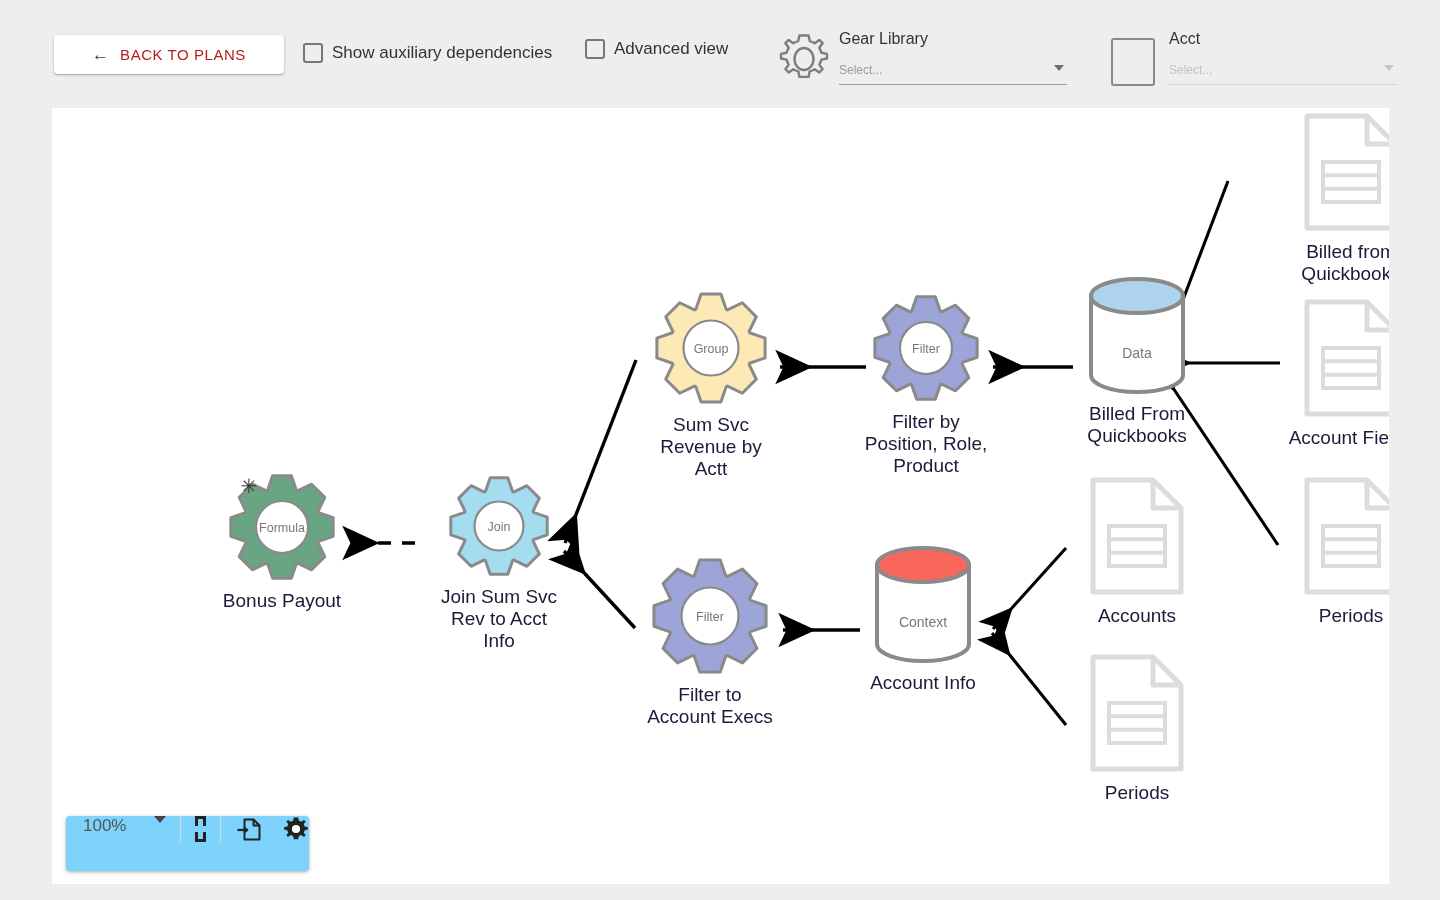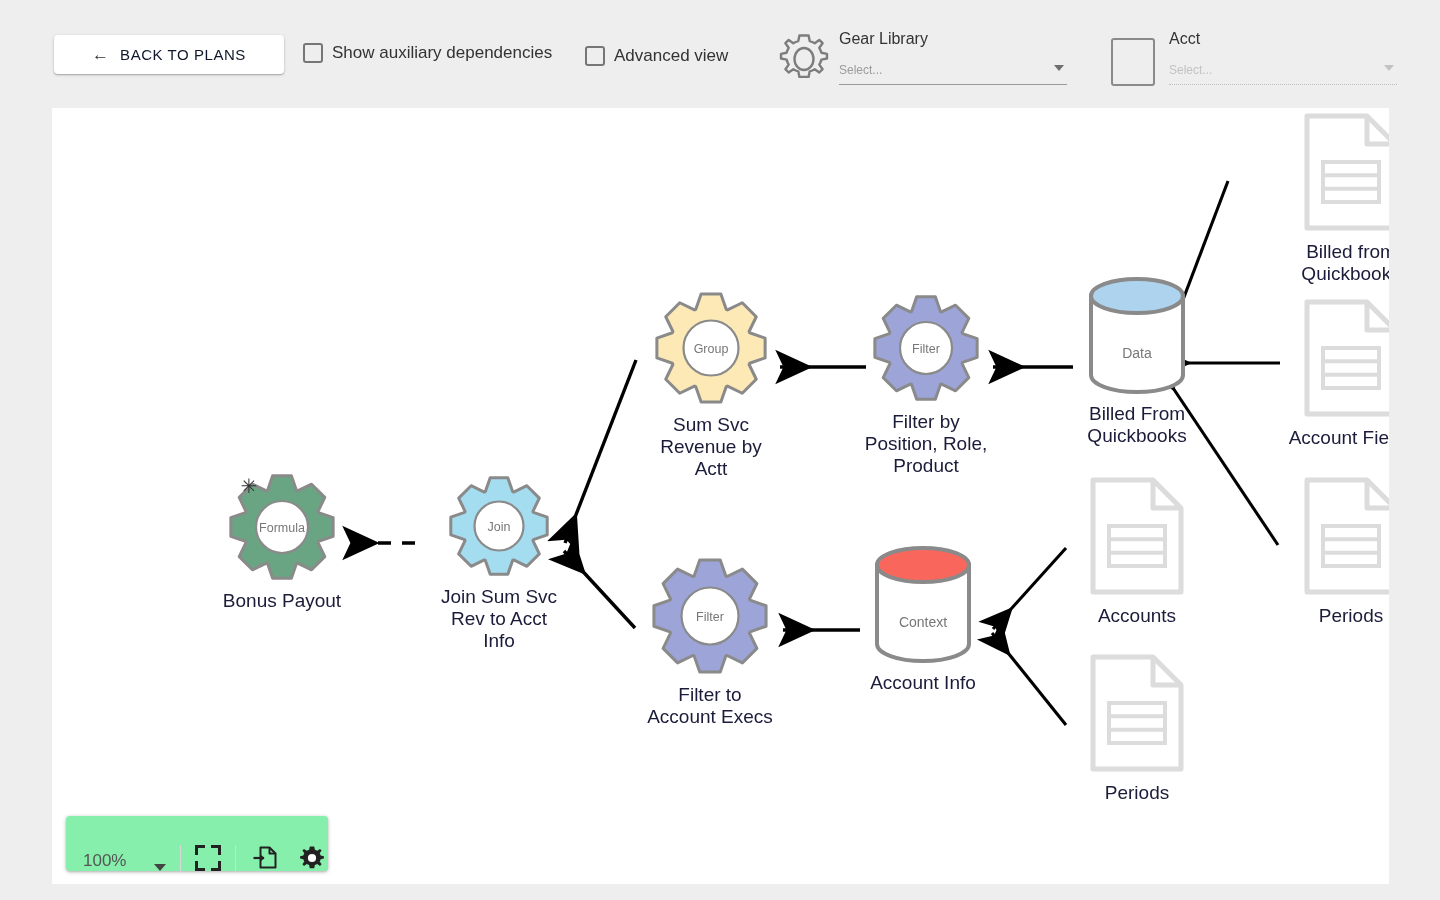--- a/index.html
+++ b/index.html
@@ -19,32 +19,32 @@
   #back-btn{
     position:absolute;left:54px;top:35px;
     width:230px;height:39px;
     background:#ffffff;border:none;border-radius:4px;
     box-shadow:0 1px 3px rgba(0,0,0,.22),0 1px 1px rgba(0,0,0,.14);
     display:flex;align-items:center;justify-content:center;gap:11px;
     cursor:pointer;padding:0;
   }
   #back-btn .arrow{font-size:17px;color:#333;line-height:1;}
   #back-btn .lbl{
-    font-size:15px;letter-spacing:.55px;color:#0f172a;font-weight:400;
+    font-size:15px;letter-spacing:.55px;color:#b91c1c;font-weight:400;
     white-space:nowrap;
   }
 
   .cbwrap{position:absolute;display:flex;align-items:center;gap:9px;}
   .cbox{
     width:20px;height:20px;border:2px solid #767676;border-radius:3px;
     background:transparent;box-sizing:border-box;flex:0 0 auto;cursor:pointer;
   }
   .cblabel{font-size:17px;color:#333;white-space:nowrap;}
   #cb-aux{left:303px;top:43px;}
-  #cb-adv{left:585px;top:46px;}
+  #cb-adv{left:585px;top:39px;}
 
   
   .selgroup{position:absolute;display:flex;align-items:center;}
   #gearlib-group{left:775px;top:28px;}
   #rules-group{left:1105px;top:28px;}
 
   .glyphbox{width:58px;height:58px;flex:0 0 auto;position:relative;margin-top:2px;}
   .selfields{margin-left:6px;}
   .selcaption{font-size:16px;color:#333;margin-bottom:9px;line-height:1;}
   .selinput{
@@ -73,23 +73,23 @@
   #canvas{
     position:absolute;left:52px;top:108px;
     width:1337px;height:776px;
     background:#ffffff;overflow:hidden;
   }
   #graph{position:absolute;left:0;top:0;width:1337px;height:776px;}
 
   
   #zoombar{
     position:absolute;left:66px;top:816px;
-    width:262px;height:55px;background:#86efac;border-radius:4px;
+    width:243px;height:55px;background:#7dd3fc;border-radius:4px;
     box-shadow:0 1px 4px rgba(0,0,0,.24),0 1px 2px rgba(0,0,0,.12);
-    display:flex;align-items:flex-end;
+    display:flex;align-items:flex-start;
   }
   #zoom-value{
     font-size:17px;color:#555;margin-left:17px;white-space:nowrap;
     cursor:pointer;
   }
   #zoom-caret{
     margin-left:28px;width:0;height:0;
     border-left:6px solid transparent;border-right:6px solid transparent;
     border-top:7px solid #444;cursor:pointer;
   }

